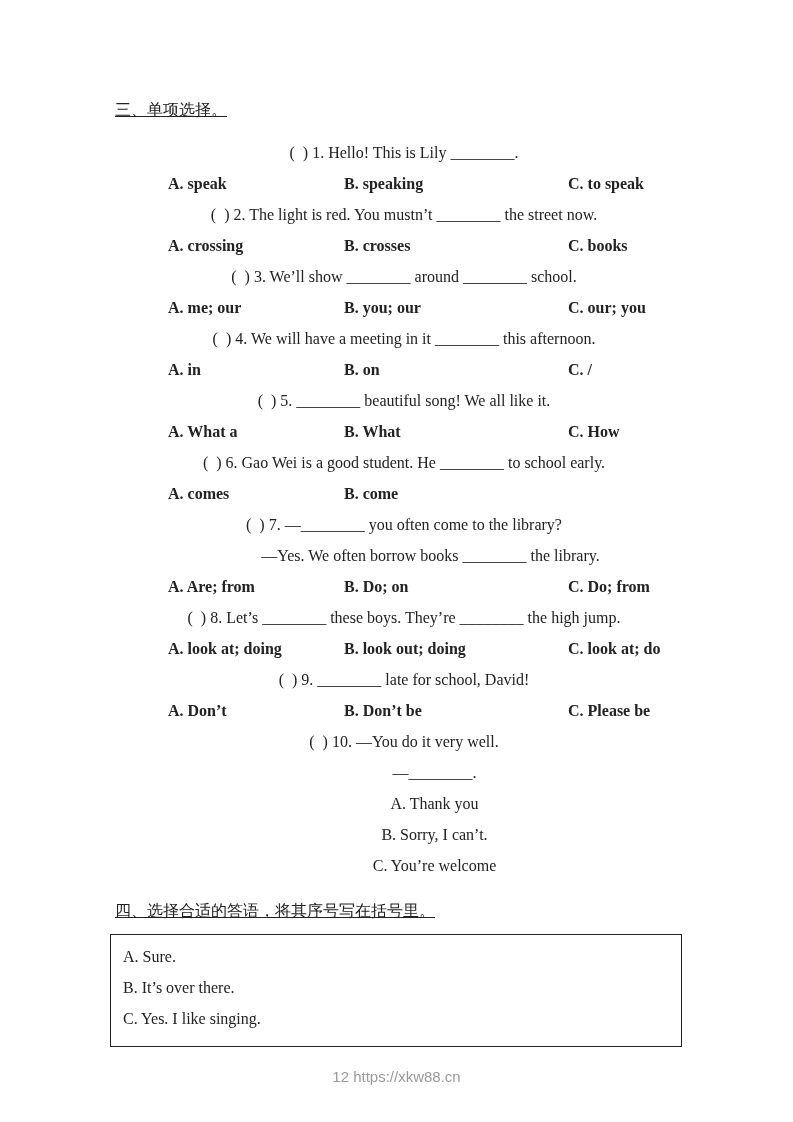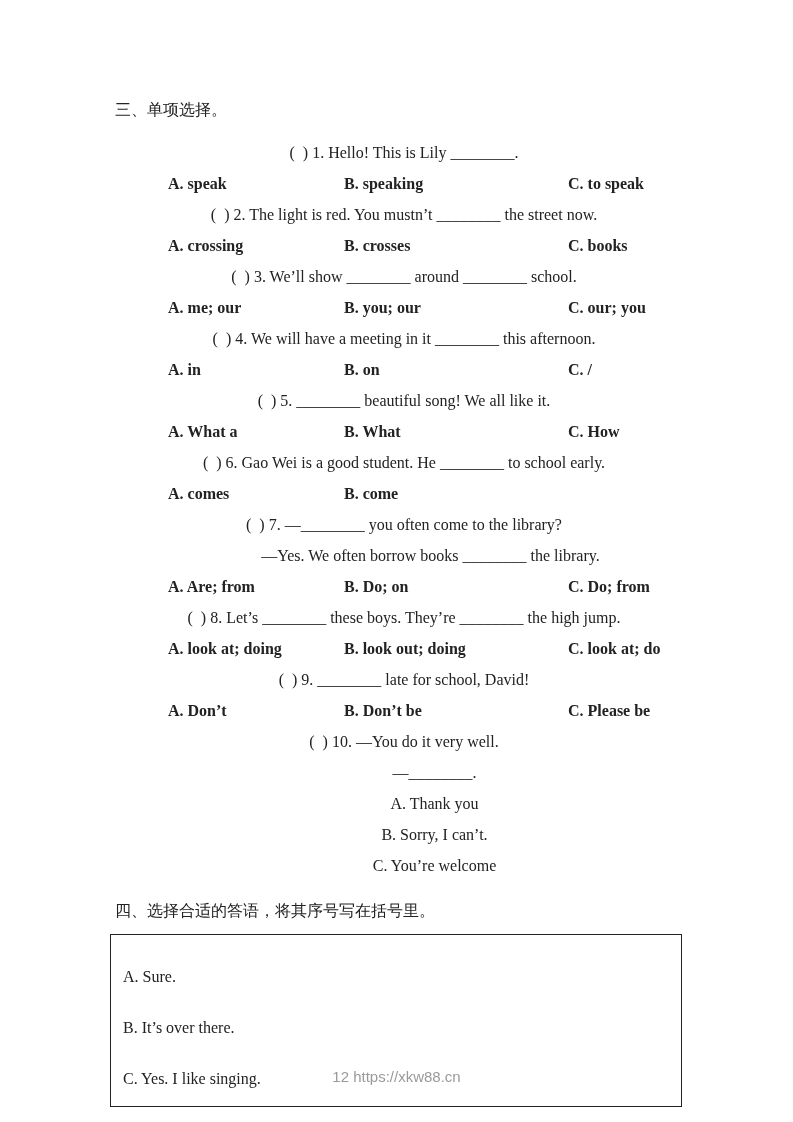--- a/index.html
+++ b/index.html
@@ -17,20 +17,21 @@
   .content {
     position: absolute;
     left: 115px;
     top: 94px;
     width: 578px;
   }
   .section-title {
     line-height: 31px;
     margin-bottom: 12px;
     white-space: pre-wrap;
+    text-decoration: underline;
   }
   .q-line {
     line-height: 31px;
     white-space: pre-wrap;
     text-align: center;
   }
   .options-row {
     line-height: 31px;
     display: grid;
     grid-template-columns: 176px 224px 1fr;
@@ -39,21 +40,21 @@
   .opt { white-space: pre-wrap; font-weight: bold; }
   .indent  { padding-left: 53px; }
   .indent2 { padding-left: 61px; }
   .section4-title { margin-top: 14px; margin-bottom: 8px; }
   .answer-box {
     border: 1px solid #222222;
     margin-left: -5px;
     width: 572px;
     padding: 6px 12px 12px 12px;
   }
-  .box-line { line-height: 31px; white-space: pre-wrap; margin-top: 20px; }
+  .box-line { line-height: 31px; white-space: pre-wrap; }
   .footer {
     position: absolute;
     left: 0;
     right: 0;
     top: 1068px;
     text-align: center;
     color: #9a9a9a;
     font-size: 15px;
     font-family: "Liberation Sans", "DejaVu Sans", sans-serif;
   }

